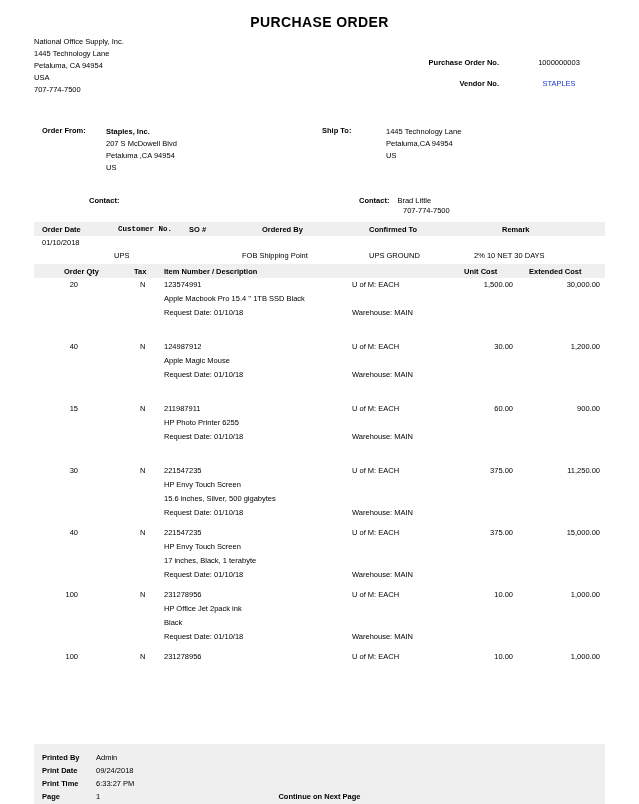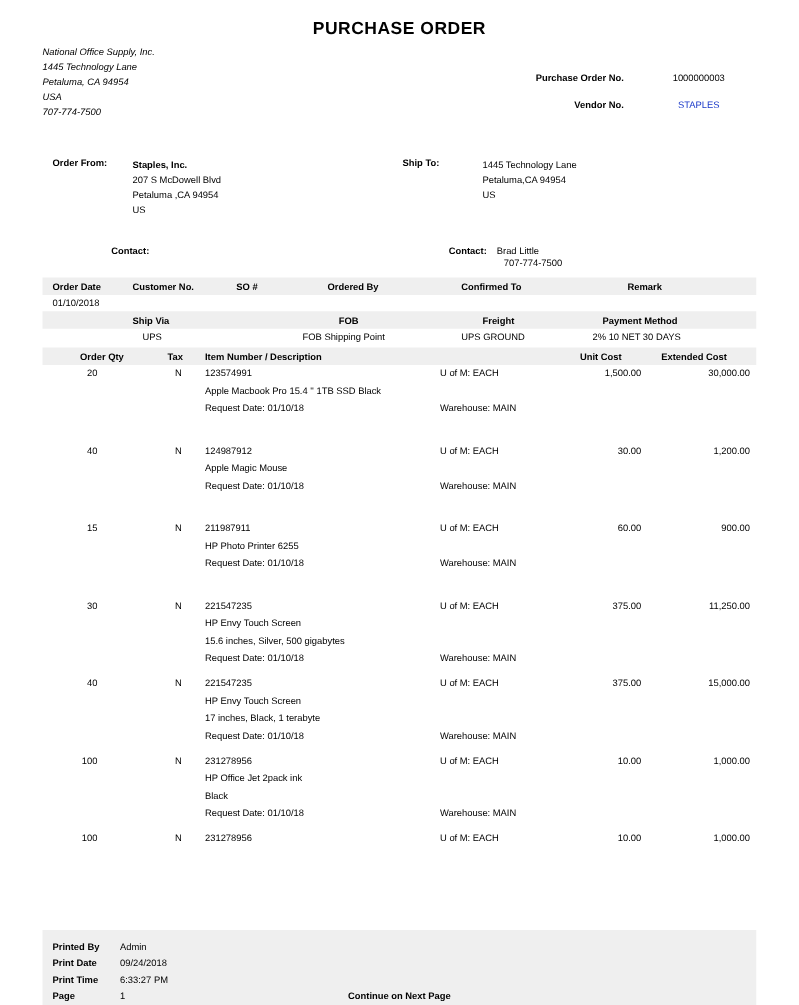--- a/index.html
+++ b/index.html
@@ -27,21 +27,20 @@
     text-align: center;
     font-size: 14px;
     font-weight: bold;
     letter-spacing: 0.4px;
     margin-top: 14px;
     margin-bottom: 6px;
   }
   .company-block {
     line-height: 12px;
     font-size: 7.5px;
-    font-style: italic;
   }
   .po-meta {
     position: absolute;
     right: 34px;
     top: 44px;
     text-align: left;
     width: 260px;
   }
   .po-meta .row {
     margin-bottom: 12px;
@@ -227,41 +226,35 @@
       <span class="contact-label">Contact:</span><span class="contact-value"></span>
     </div>
     <div class="contact-row contact-to">
       <span class="contact-label">Contact:</span><span class="contact-value">Brad Little</span>
       <span class="contact-phone">707-774-7500</span>
     </div>
   </div>
 
   <div class="band">
     <span style="left:8px;">Order Date</span>
-    <span style="left:72px;">Customer No.</span>
+    <span style="left:84px;font-family:Liberation Mono, monospace;">Customer No.</span>
     <span style="left:155px;">SO #</span>
     <span style="left:228px;">Ordered By</span>
     <span style="left:335px;">Confirmed To</span>
     <span style="left:468px;">Remark</span>
   </div>
   <div class="band-values">
     <span style="left:8px;text-align:right;">01/10/2018</span>
     <span style="left:72px;"></span>
     <span style="left:155px;"></span>
     <span style="left:228px;"></span>
     <span style="left:335px;"></span>
     <span style="left:468px;"></span>
   </div>
 
-  <div class="band">
-    <span style="left:72px;">Ship Via</span>
-    <span style="left:237px;">FOB</span>
-    <span style="left:352px;">Freight</span>
-    <span style="left:448px;">Payment Method</span>
-  </div>
   <div class="band-values">
     <span style="left:80px;">UPS</span>
     <span style="left:208px;">FOB Shipping Point</span>
     <span style="left:335px;">UPS GROUND</span>
     <span style="left:440px;">2% 10 NET 30 DAYS</span>
   </div>
 
   <div class="items-head">
     <span style="left:30px;">Order Qty</span>
     <span style="left:100px;">Tax</span>

